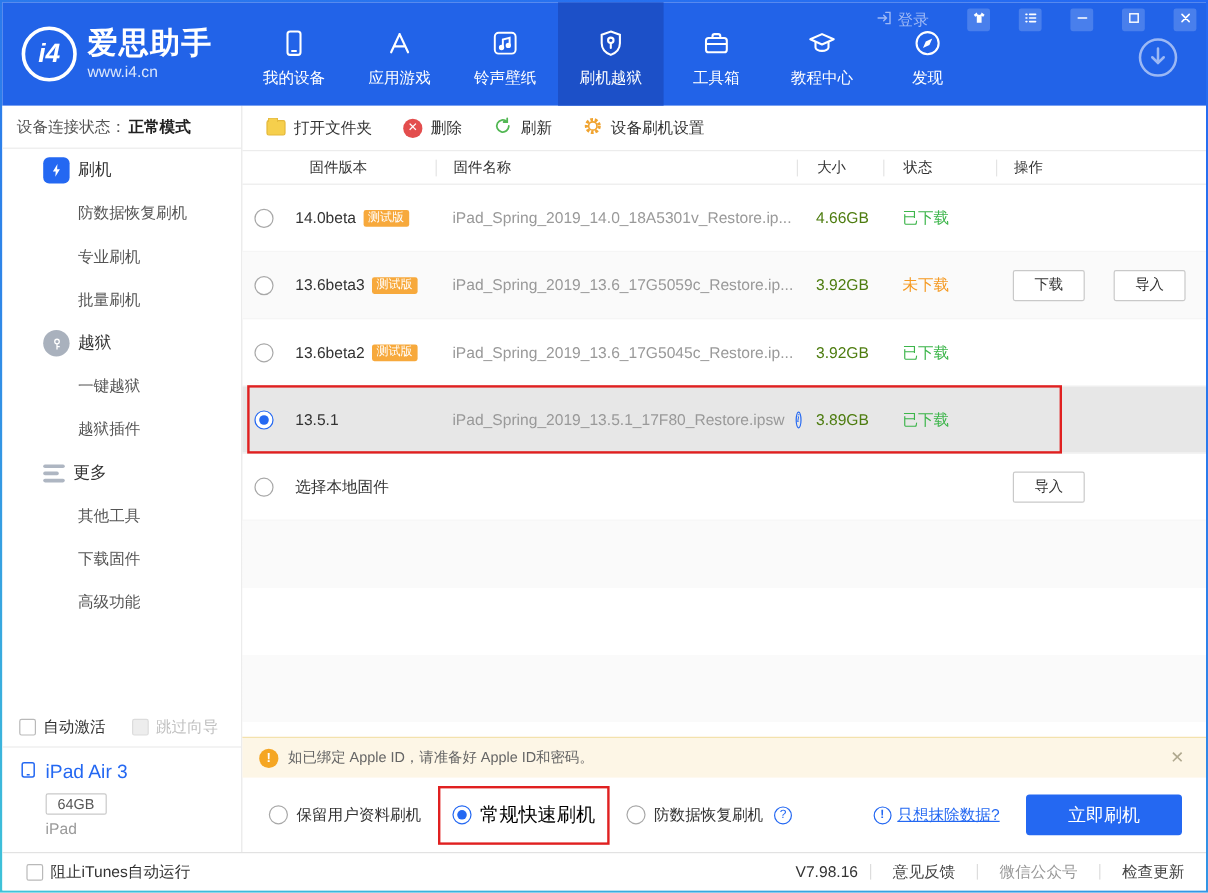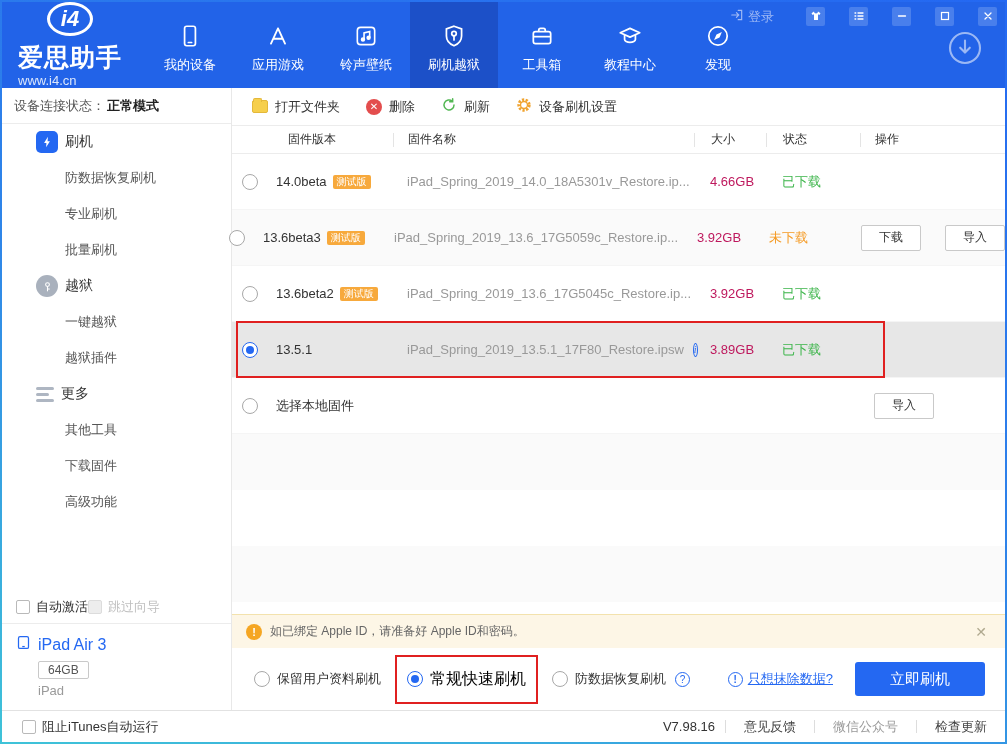--- a/index.html
+++ b/index.html
@@ -2,49 +2,49 @@
 <html><head>
 <meta charset="utf-8">
 <style>
   * { margin:0; padding:0; box-sizing:border-box; }
   body { width:1007px; height:744px; font-family:"Liberation Sans","DejaVu Sans",sans-serif; background:#fff; }
   .window { width:1007px; height:744px; padding:2px; background:linear-gradient(200deg,#2468f2 0%,#2f86e8 55%,#3fc3d8 100%); }
   .inner { width:1003px; height:740px; background:#fff; display:flex; flex-direction:column; }
 
   
   .header { height:86px; background:#2263e8; position:relative; display:flex; align-items:stretch; flex-shrink:0; }
-  .logo { display:flex; align-items:center; padding:0 18px 0 16px; gap:9px;flex-direction:column; }
+  .logo { display:flex; align-items:center; padding:0 18px 0 16px; gap:9px; }
   .logo-badge { width:46px; height:46px; border:3px solid #fff; border-radius:50%; color:#fff; display:flex; align-items:center; justify-content:center; font-weight:bold; font-size:22px; font-style:italic; }
   .logo-title { color:#fff; font-size:25px; font-weight:bold; letter-spacing:1px; line-height:1; }
   .logo-sub { color:#dbe6fb; font-size:13px; margin-top:3px; }
   .nav { display:flex; margin-left:6px; }
   .nav-tab { width:88px; display:flex; flex-direction:column; align-items:center; justify-content:center; gap:7px; color:#fff; font-size:13px; cursor:pointer; padding-top:6px; }
   .nav-tab.active { background:#1c50c8; }
   .nav-tab svg { display:block; }
   .win-controls { position:absolute; top:5px; right:8px; display:flex; align-items:center; gap:24px; }
   .login { display:flex; align-items:center; gap:4px; color:#9fb9f5; font-size:13px; margin-right:8px; }
   .ctrl-btn { width:19px; height:19px; background:rgba(255,255,255,0.18); border-radius:2px; display:flex; align-items:center; justify-content:center; }
   .dl-circle { position:absolute; right:22px; top:28px; width:36px; height:36px; }
 
   
   .content { flex:1; display:flex; min-height:0; }
-  .sidebar { width:230px; background:#fff; border-right:1px solid #e8e8e8; display:flex; flex-direction:column; flex-shrink:0; }
+  .sidebar { width:200px; background:#fff; border-right:1px solid #e8e8e8; display:flex; flex-direction:column; flex-shrink:0; }
   .conn-status { height:36px; display:flex; align-items:center; padding-left:12px; font-size:13px; color:#555; border-bottom:1px solid #ececec; flex-shrink:0; }
   .conn-status b { color:#222; margin-left:2px; }
   .side-group { height:36px; display:flex; align-items:center; gap:7px; padding-left:34px; font-size:14px; color:#333; }
   .gicon { width:22px; height:22px; border-radius:5px; display:flex; align-items:center; justify-content:center; flex-shrink:0; }
   .gicon.blue { background:#2468f2; }
   .gicon.gray { background:#a9b1bd; border-radius:50%; }
   .more-bars { width:18px; display:flex; flex-direction:column; gap:3px; align-items:flex-start; }
   .more-bars i { display:block; height:3px; border-radius:2px; background:#aeb6c2; }
   .more-bars i:nth-child(1){width:18px} .more-bars i:nth-child(2){width:13px} .more-bars i:nth-child(3){width:18px}
   .side-item { height:36px; display:flex; align-items:center; padding-left:63px; font-size:13px; color:#555; cursor:pointer; position:relative; }
   .side-item.active { background:#e9effc; color:#2468f2; }
   .side-item.active::before { content:""; position:absolute; left:0; top:0; bottom:0; width:4px; background:#2468f2; }
-  .side-checks { margin-top:auto; height:34px; display:flex; align-items:center; padding-left:14px; border-bottom:1px solid #ececec; flex-shrink:0; }
+  .side-checks { margin-top:auto; height:34px; display:flex; align-items:center; gap:22px; padding-left:14px; border-bottom:1px solid #ececec; flex-shrink:0; }
   .chk { display:flex; align-items:center; gap:6px; font-size:13px; color:#333; }
   .chk .box { width:14px; height:14px; border:1px solid #b9b9b9; border-radius:2px; background:#fff; }
   .chk.disabled { color:#c0c0c0; }
   .chk.disabled .box { background:#ededed; border-color:#dcdcdc; }
   .device { padding:10px 0 12px 14px; }
   .dev-name { display:flex; align-items:center; gap:7px; color:#2468f2; font-size:16px; font-weight:normal; }
   .dev-cap { display:inline-block; margin:6px 0 4px 22px; border:1px solid #c9c9c9; border-radius:2px; font-size:12px; color:#555; padding:1px 9px; }
   .dev-type { margin-left:22px; font-size:13px; color:#9a9a9a; }
 
   
@@ -65,21 +65,21 @@
   .col-size { width:72px; flex-shrink:0; padding-left:16px; }
   .col-status { width:94px; flex-shrink:0; padding-left:16px; }
   .col-act { flex:1; padding-left:14px; display:flex; align-items:center; gap:24px; }
 
   .trow { height:56px; display:flex; align-items:center; font-size:13px; border-bottom:1px solid #f5f5f5; position:relative; }
   .trow.alt { background:#fafafa;justify-content:flex-end; }
   .trow.selected { background:#e7e7e7; }
   .trow.selected::after { content:""; position:absolute; left:4px; right:120px; top:-1px; bottom:-1px; border:2px solid #e02020; pointer-events:none; }
   .ver-txt { font-weight:normal; color:#333; }
   .name-txt { color:#999; }
-  .size-txt { color:#be185d; }
+  .size-txt { color:#4d7c0f; }
   .st-green { color:#3cb54a; }
   .st-orange { color:#f59a23; }
   .badge { background:#f7a93c; color:#fff; font-size:10px; border-radius:2px; padding:2px 4px; line-height:1; }
   .row-btn { width:60px; height:26px; background:#fff; border:1px solid #c9c9c9; border-radius:2px; font-size:12px; color:#333; display:flex; align-items:center; justify-content:center; cursor:pointer; }
   .radio { width:16px; height:16px; border:1px solid #a8a8a8; border-radius:50%; background:#fff; flex-shrink:0; }
   .radio.checked { border:1px solid #2468f2; display:flex; align-items:center; justify-content:center; }
   .radio.checked::after { content:""; width:8px; height:8px; background:#2468f2; border-radius:50%; }
   .info-ic { width:14px; height:14px; border:1px solid #2468f2; border-radius:50%; color:#2468f2; font-size:10px; font-style:italic; font-family:"Liberation Serif",serif; display:inline-flex; align-items:center; justify-content:center; margin-left:4px; }
 
   .filler { flex:1; background:repeating-linear-gradient(180deg,#fafafa 0 56px,#ffffff 56px 112px); }

